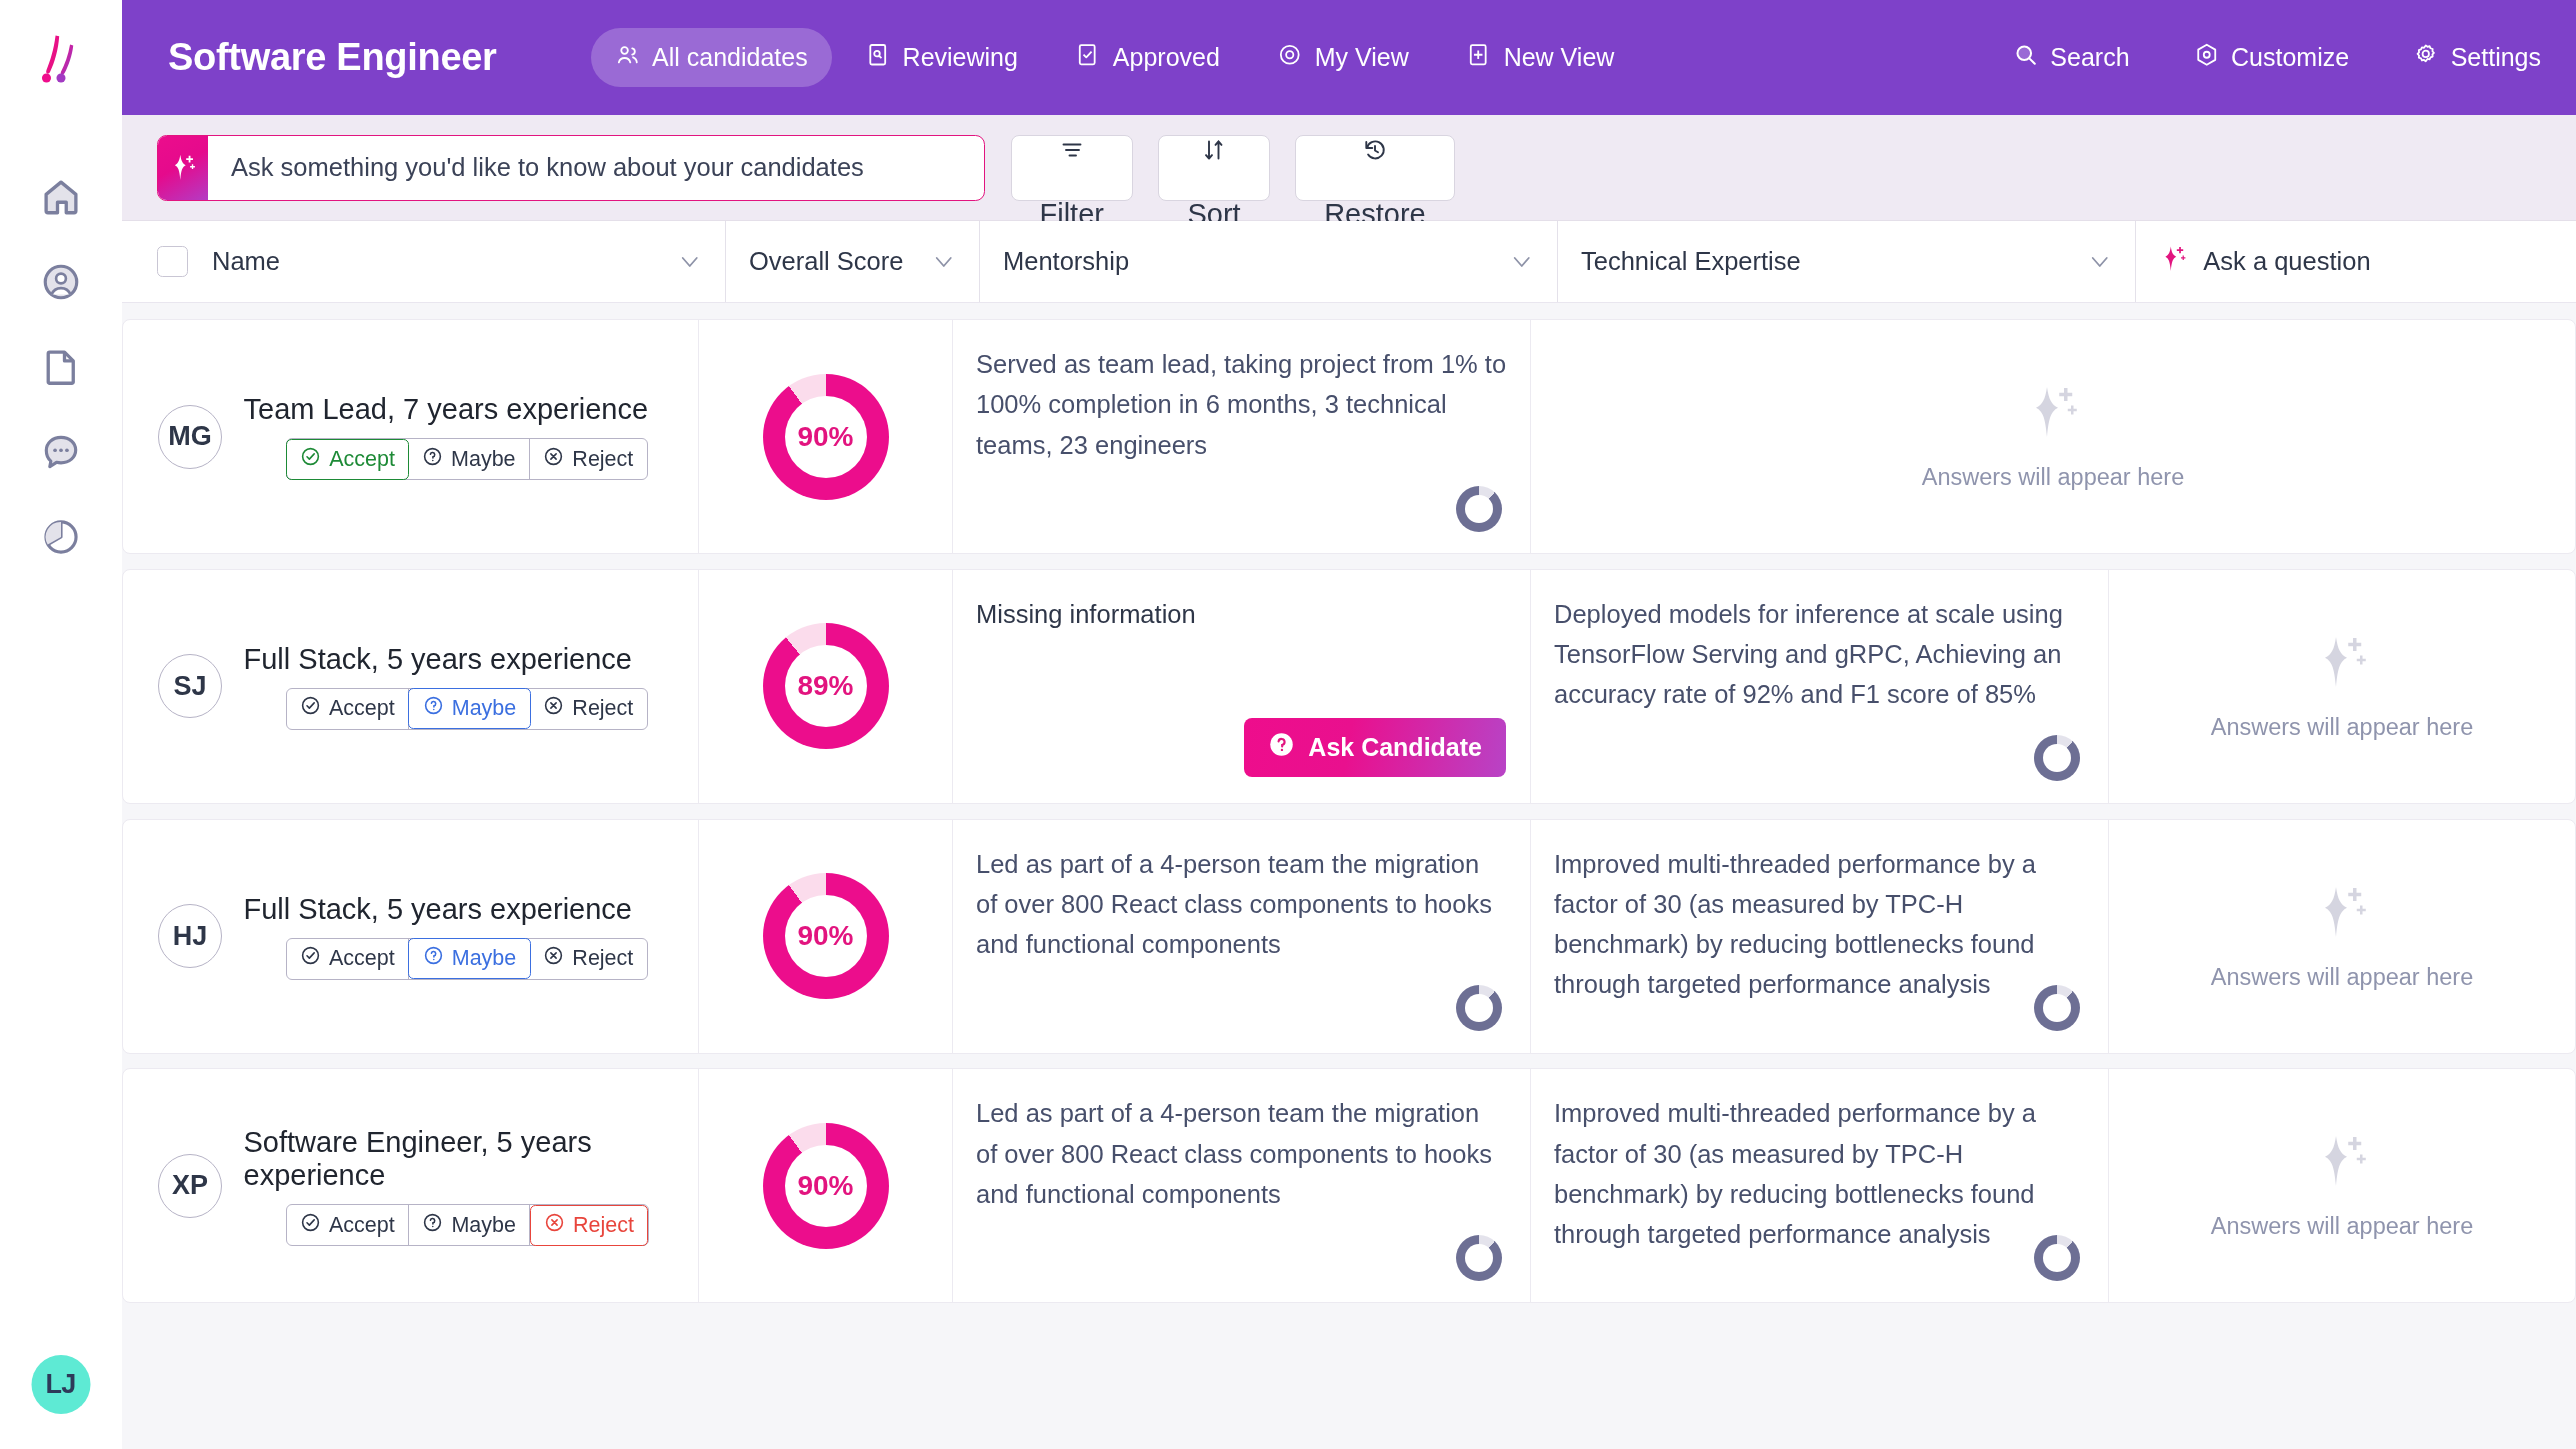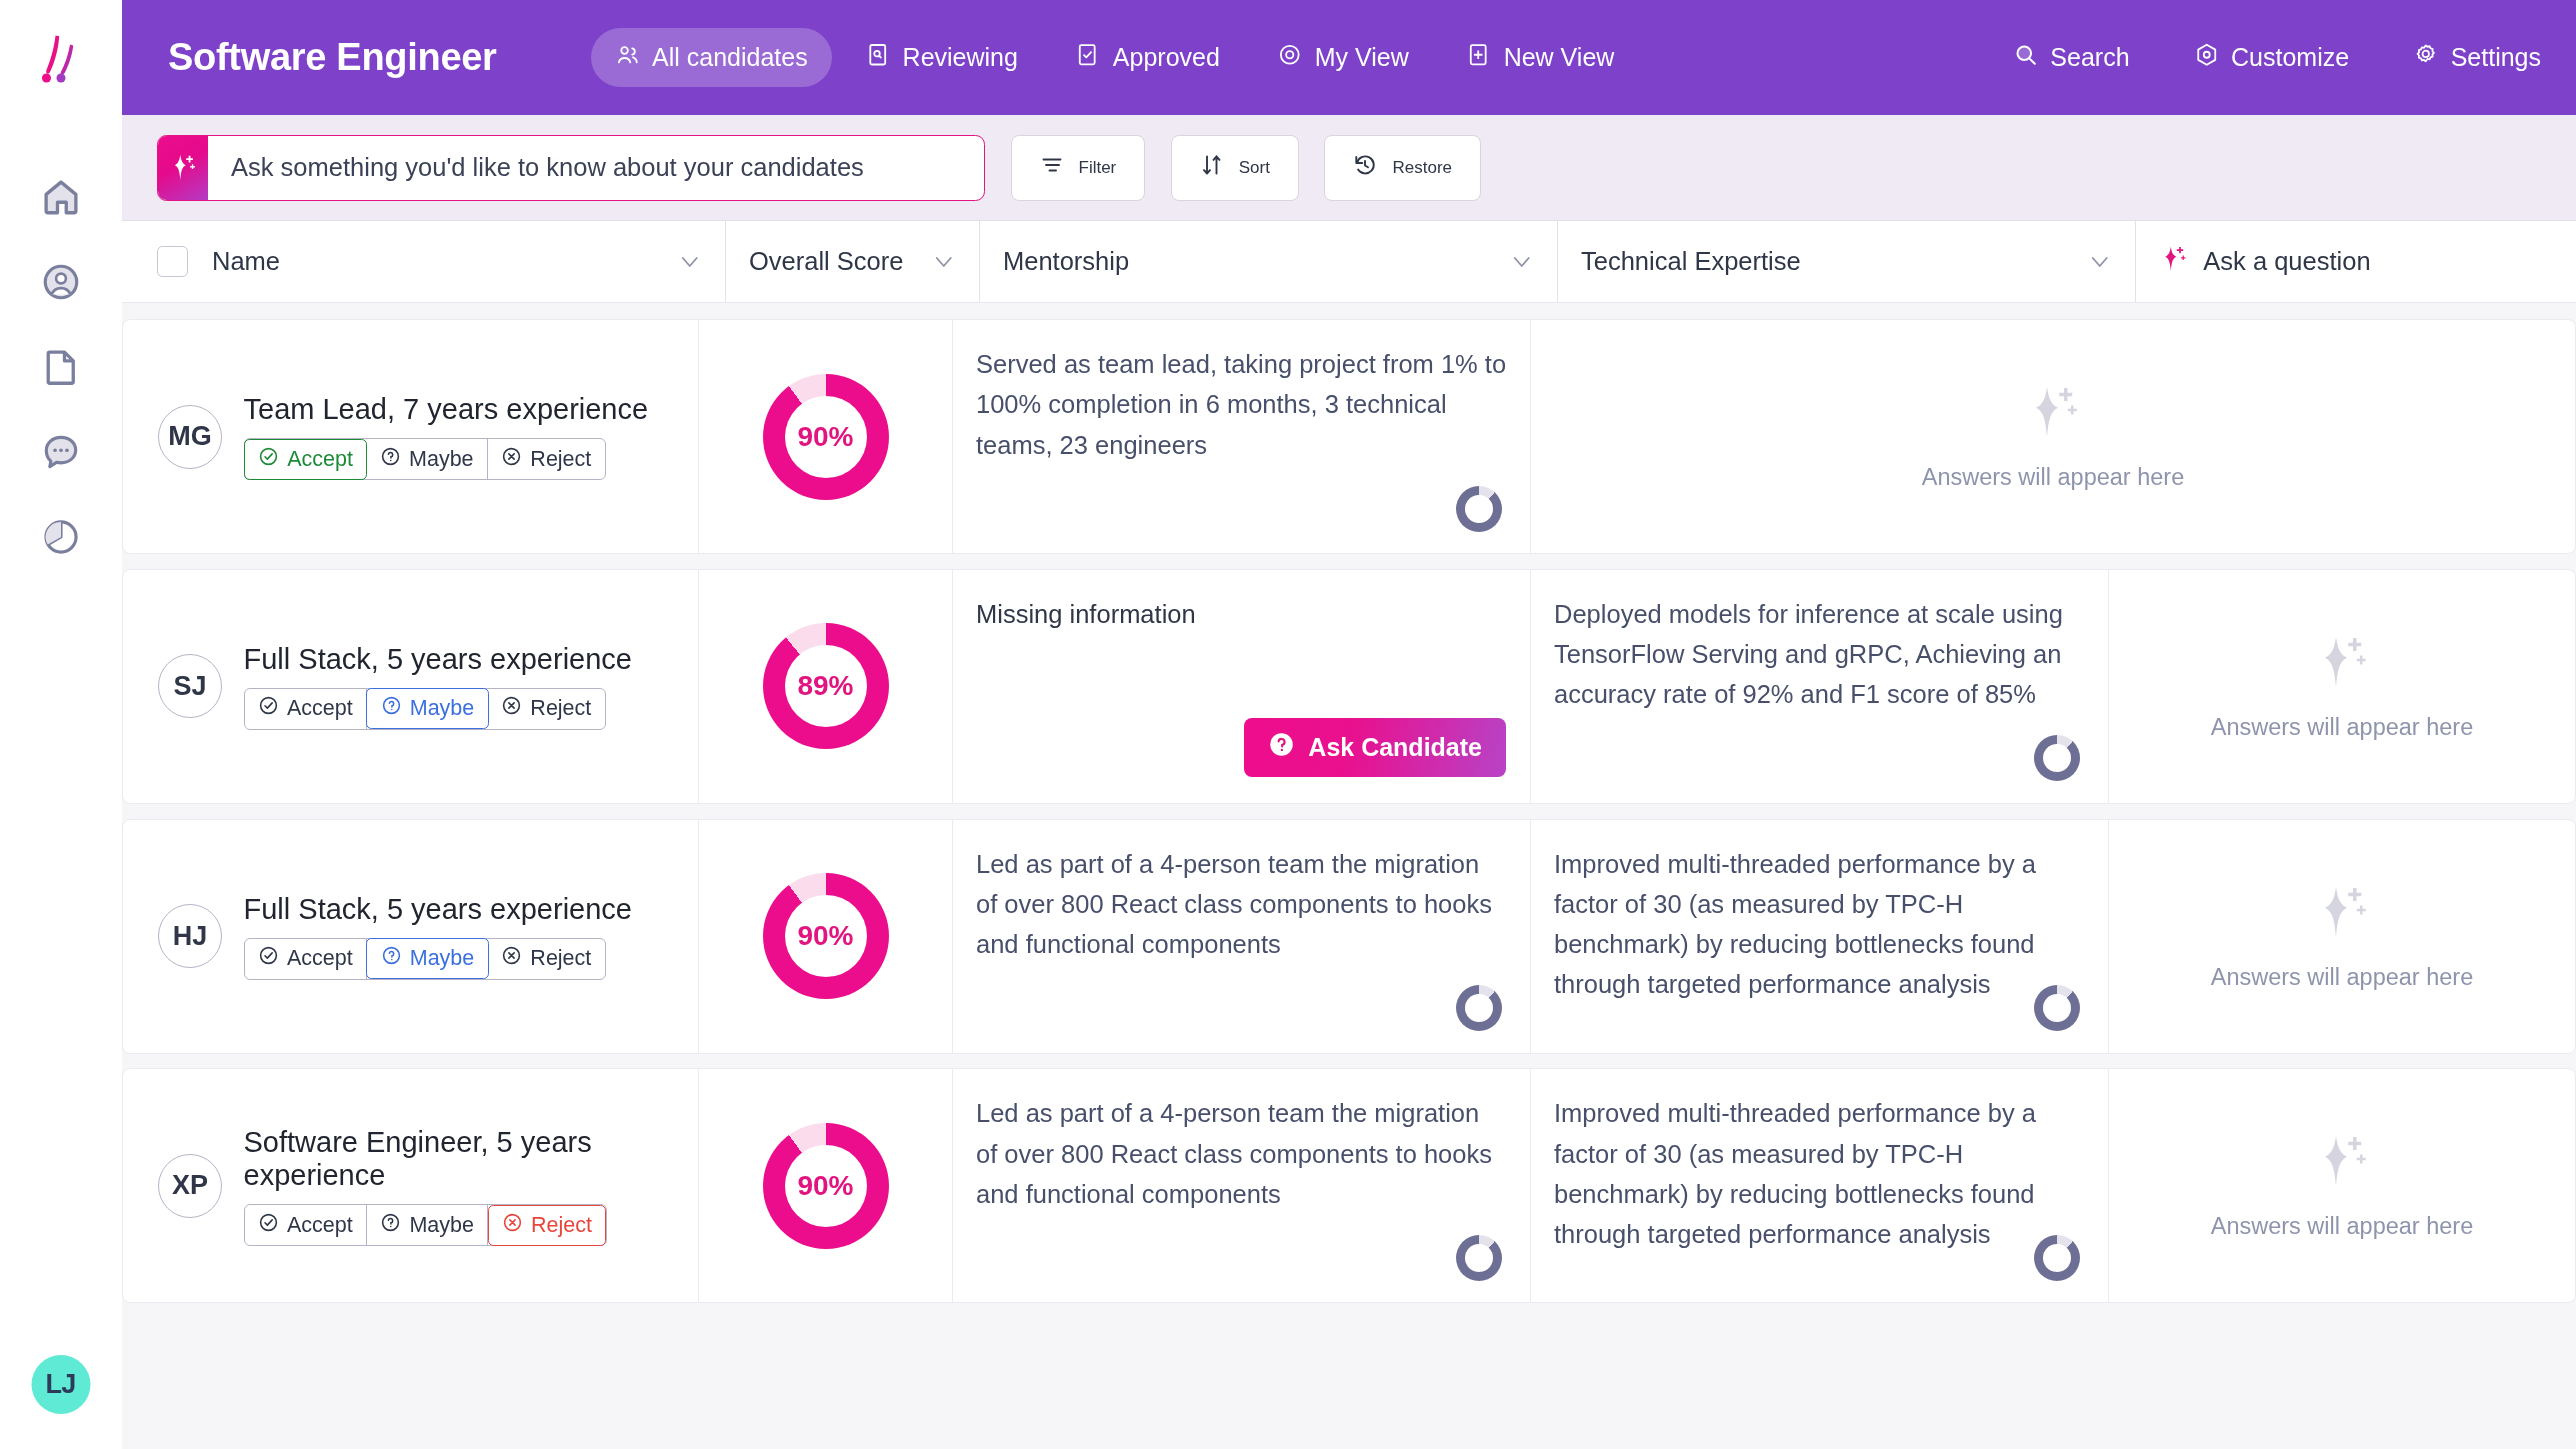--- a/index.html
+++ b/index.html
@@ -81,23 +81,24 @@
   .ai-spark-box svg { width: 29.5px; height: 29.5px; }
   .ai-input {
     flex: 1; border: none; outline: none; background: transparent;
     font-family: "Liberation Sans", sans-serif;
     font-size: 25.5px; color: #3b4257; padding: 0 23px;
   }
   .ai-input::placeholder { color: #3b4257; opacity: 1; }
   .tb-btn {
     height: 66px; padding: 0 28px;
     background: #ffffff; border: 0.7px solid #d9d5e0; border-radius: 8px;
-    display: flex; align-items: center; gap: 15px;
-    font-size: 17px; color: #2e3648; cursor: pointer;
+    display: flex; align-items: center; gap: 29px;
+    font-size: 29px; color: #2e3648; cursor: pointer;
     font-family: "Liberation Sans", sans-serif;
+    flex-direction: column;
   }
   .tb-btn svg { width: 24px; height: 24px; flex: none; }
 
   
   .table-head {
     height: 82px; min-height: 82px;
     background: #ffffff;
     display: flex; align-items: stretch;
     border-bottom: 0.7px solid #e9e6ef;
   }
@@ -147,21 +148,21 @@
     width: 64px; height: 64px; min-width: 64px; border-radius: 50%;
     border: 1.3px solid #b6b3c6; background: #ffffff;
     display: flex; align-items: center; justify-content: center;
     font-size: 27px; font-weight: 600; color: #2e3648;
   }
   .name-block { display: flex; flex-direction: column; gap: 12px; }
   .cand-name { font-size: 29px; color: #20252f; line-height: 1.15; font-weight: 400; }
   .decision {
     display: flex; align-items: stretch;
     border: 0.7px solid #b6b3c6; border-radius: 6px;
-    width: max-content; overflow: visible; background: #fff;
+    width: max-content; overflow: visible; background: #fff; margin-left: 42px;
   }
   .dec-btn {
     display: flex; align-items: center; gap: 8px;
     padding: 6px 13.4px; font-size: 21.5px; color: #2e3648;
     border-right: 0.7px solid #b6b3c6; cursor: pointer;
     background: transparent; position: relative;
     font-family: "Liberation Sans", sans-serif;
   }
   .dec-btn:last-child { border-right: none; }
   .dec-btn svg { width: 21px; height: 21px; flex: none; }

